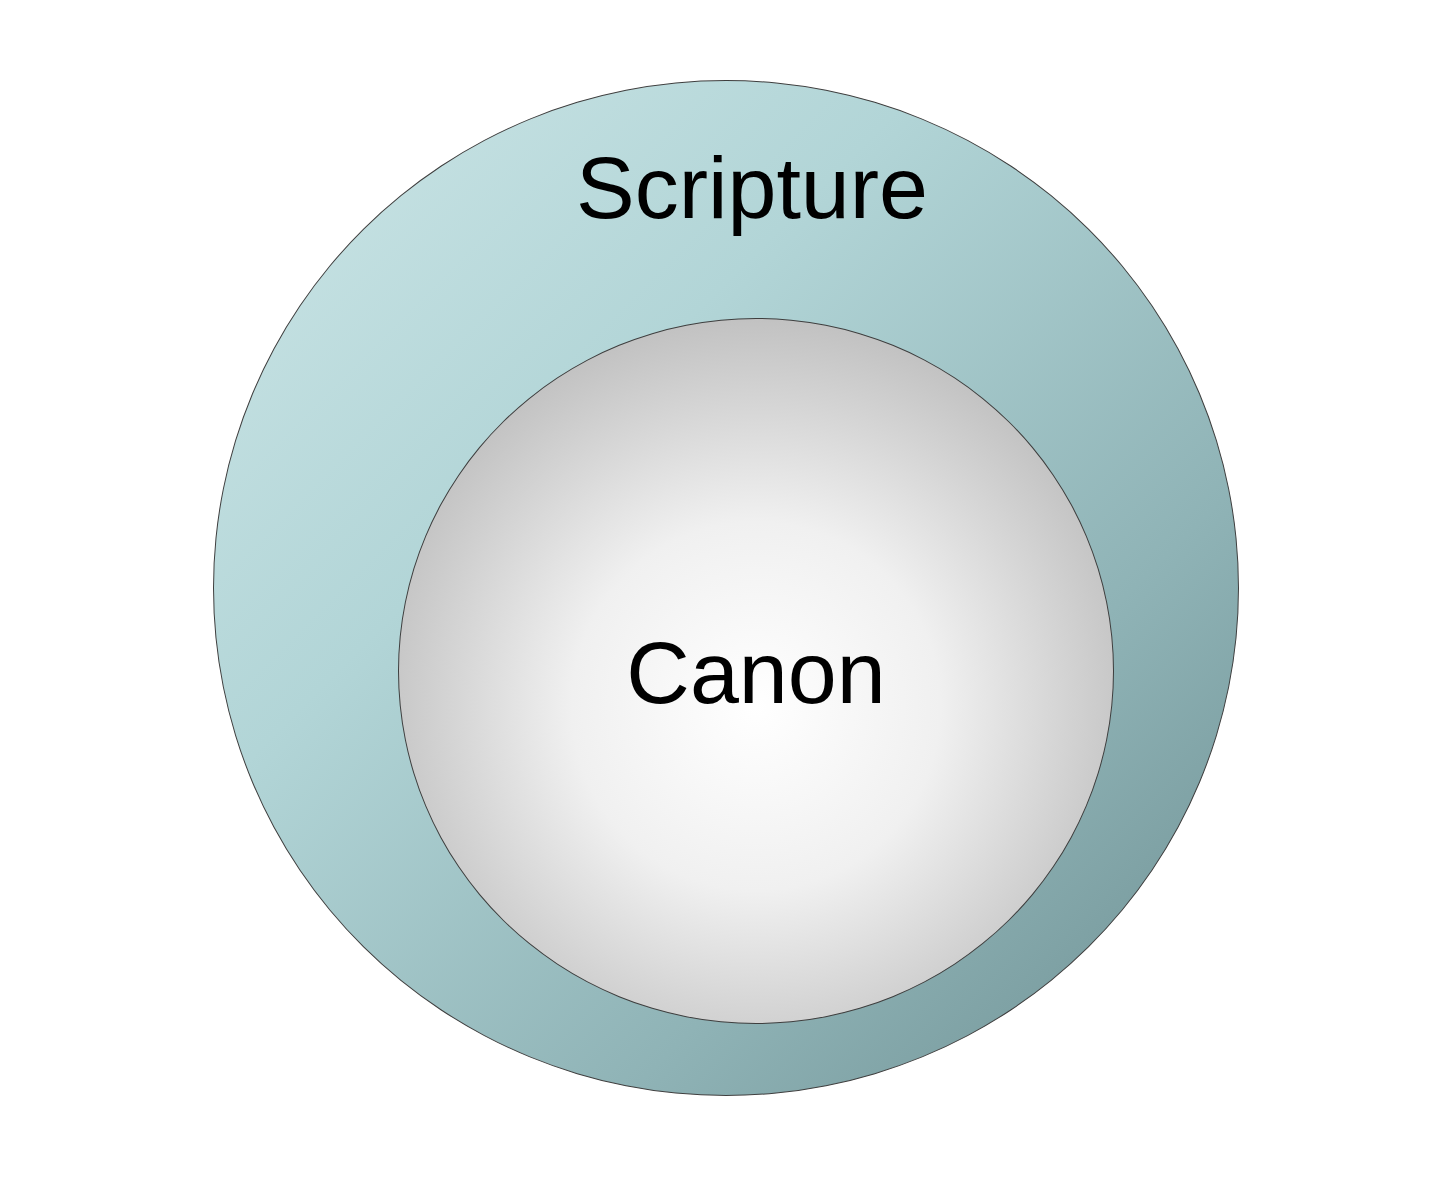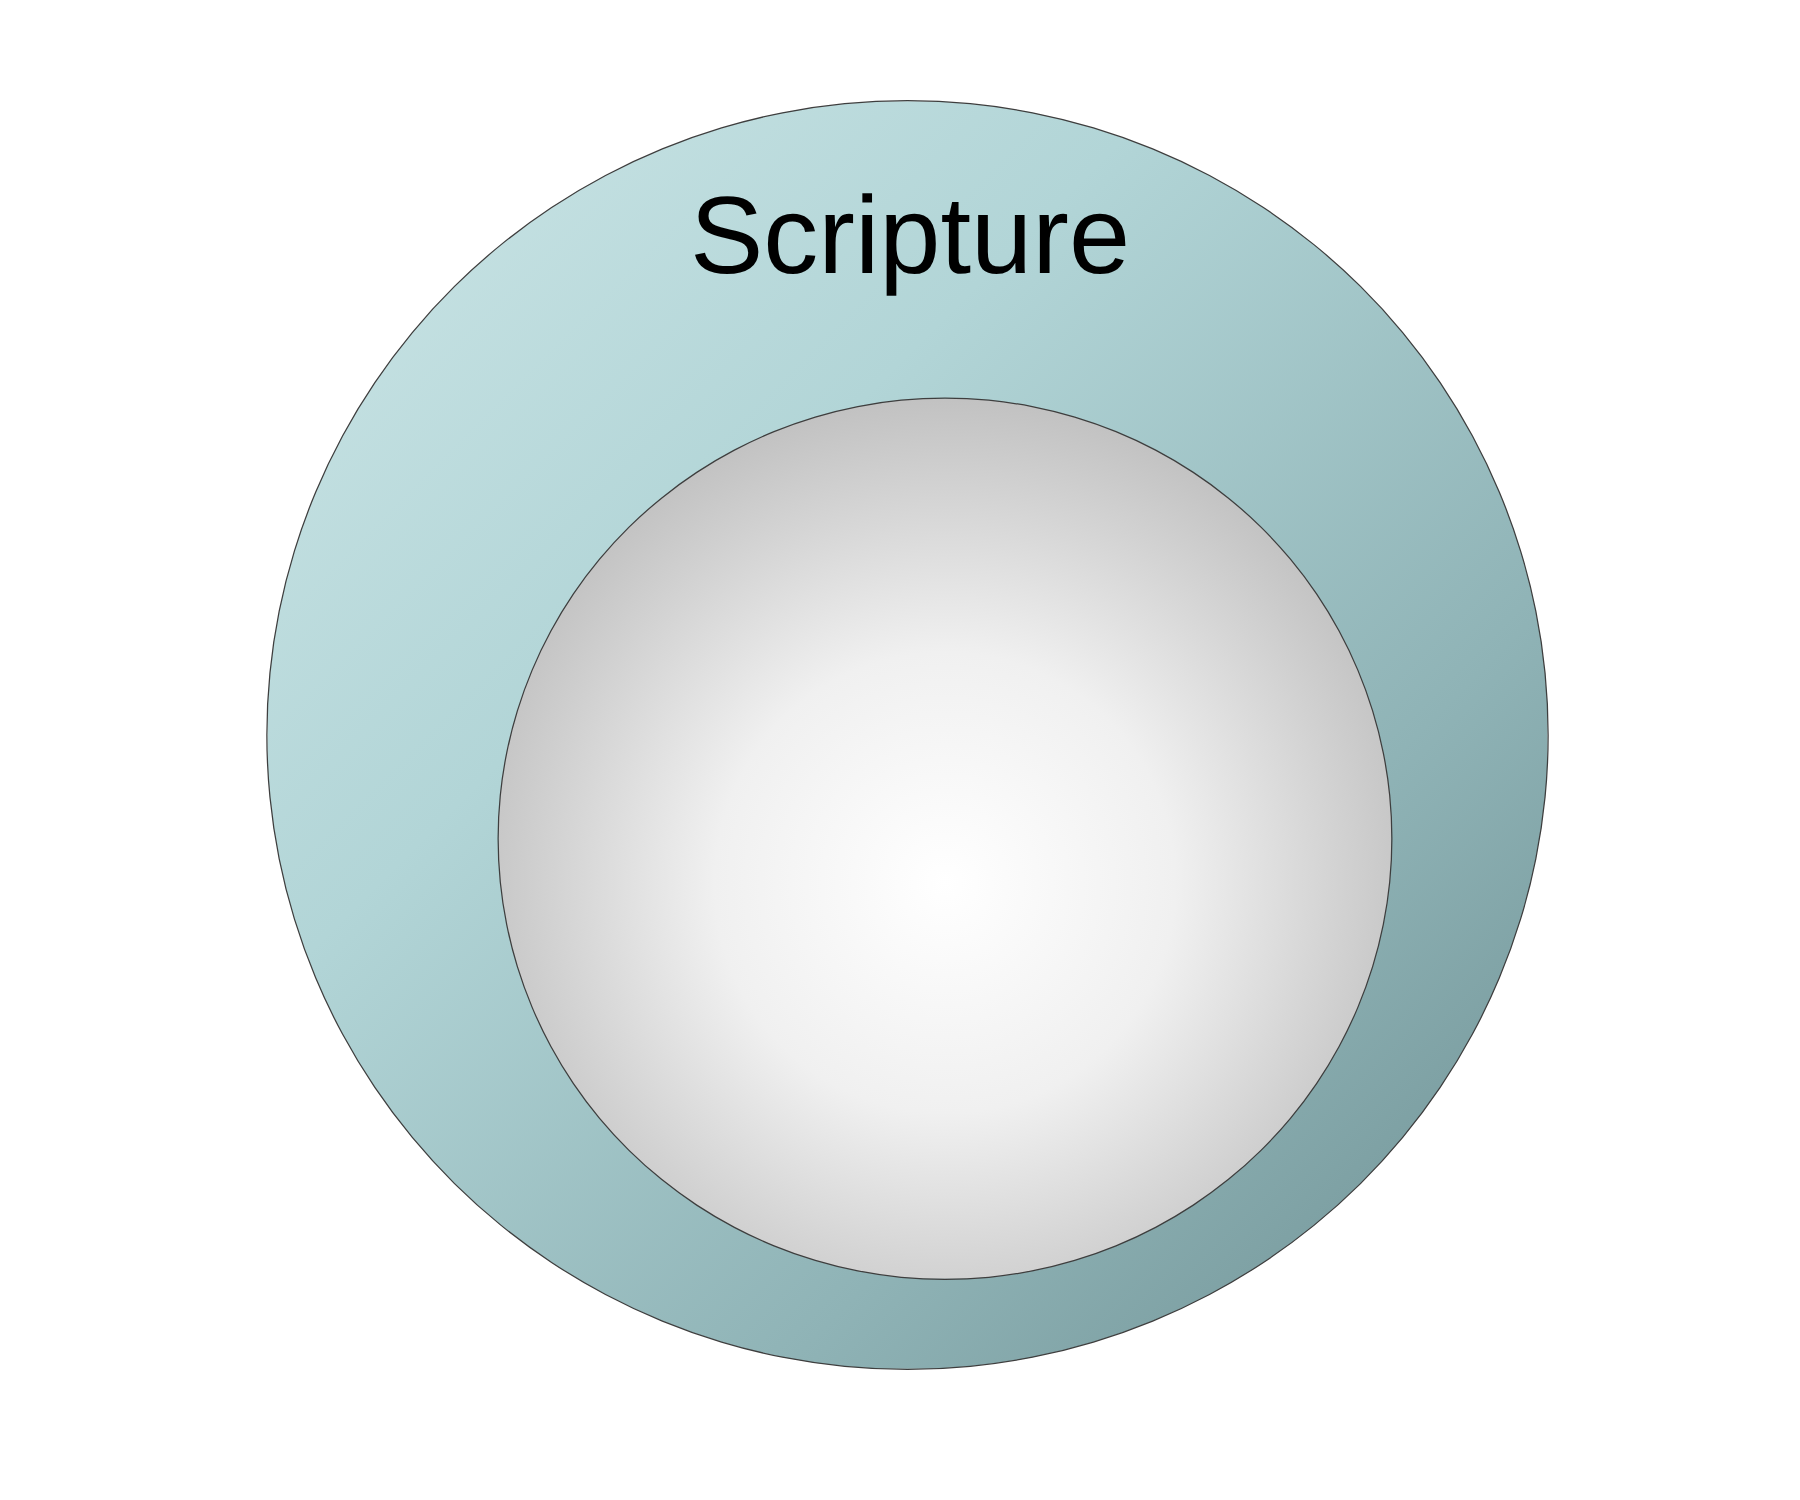--- a/index.html
+++ b/index.html
@@ -40,28 +40,29 @@
   }
   .label {
     position: absolute;
     color: #000000;
     font-size: 88px;
     line-height: 1.1;
     white-space: nowrap;
     transform: translateX(-50%);
   }
   .outer-label {
-    left: 728px;
+    left: 752px;
     top: 140px;
   }
   .inner-label {
     left: 756px;
     top: 625px;
   }
 </style>
 </head>
 <body>
 
 <div class="canvas">
   <div class="circle outer-circle"></div>
   <div class="circle inner-circle"></div>
   <div class="label outer-label">Scripture</div>
+  <div class="label inner-label">Canon</div>
 </div>
 
 </body></html>

